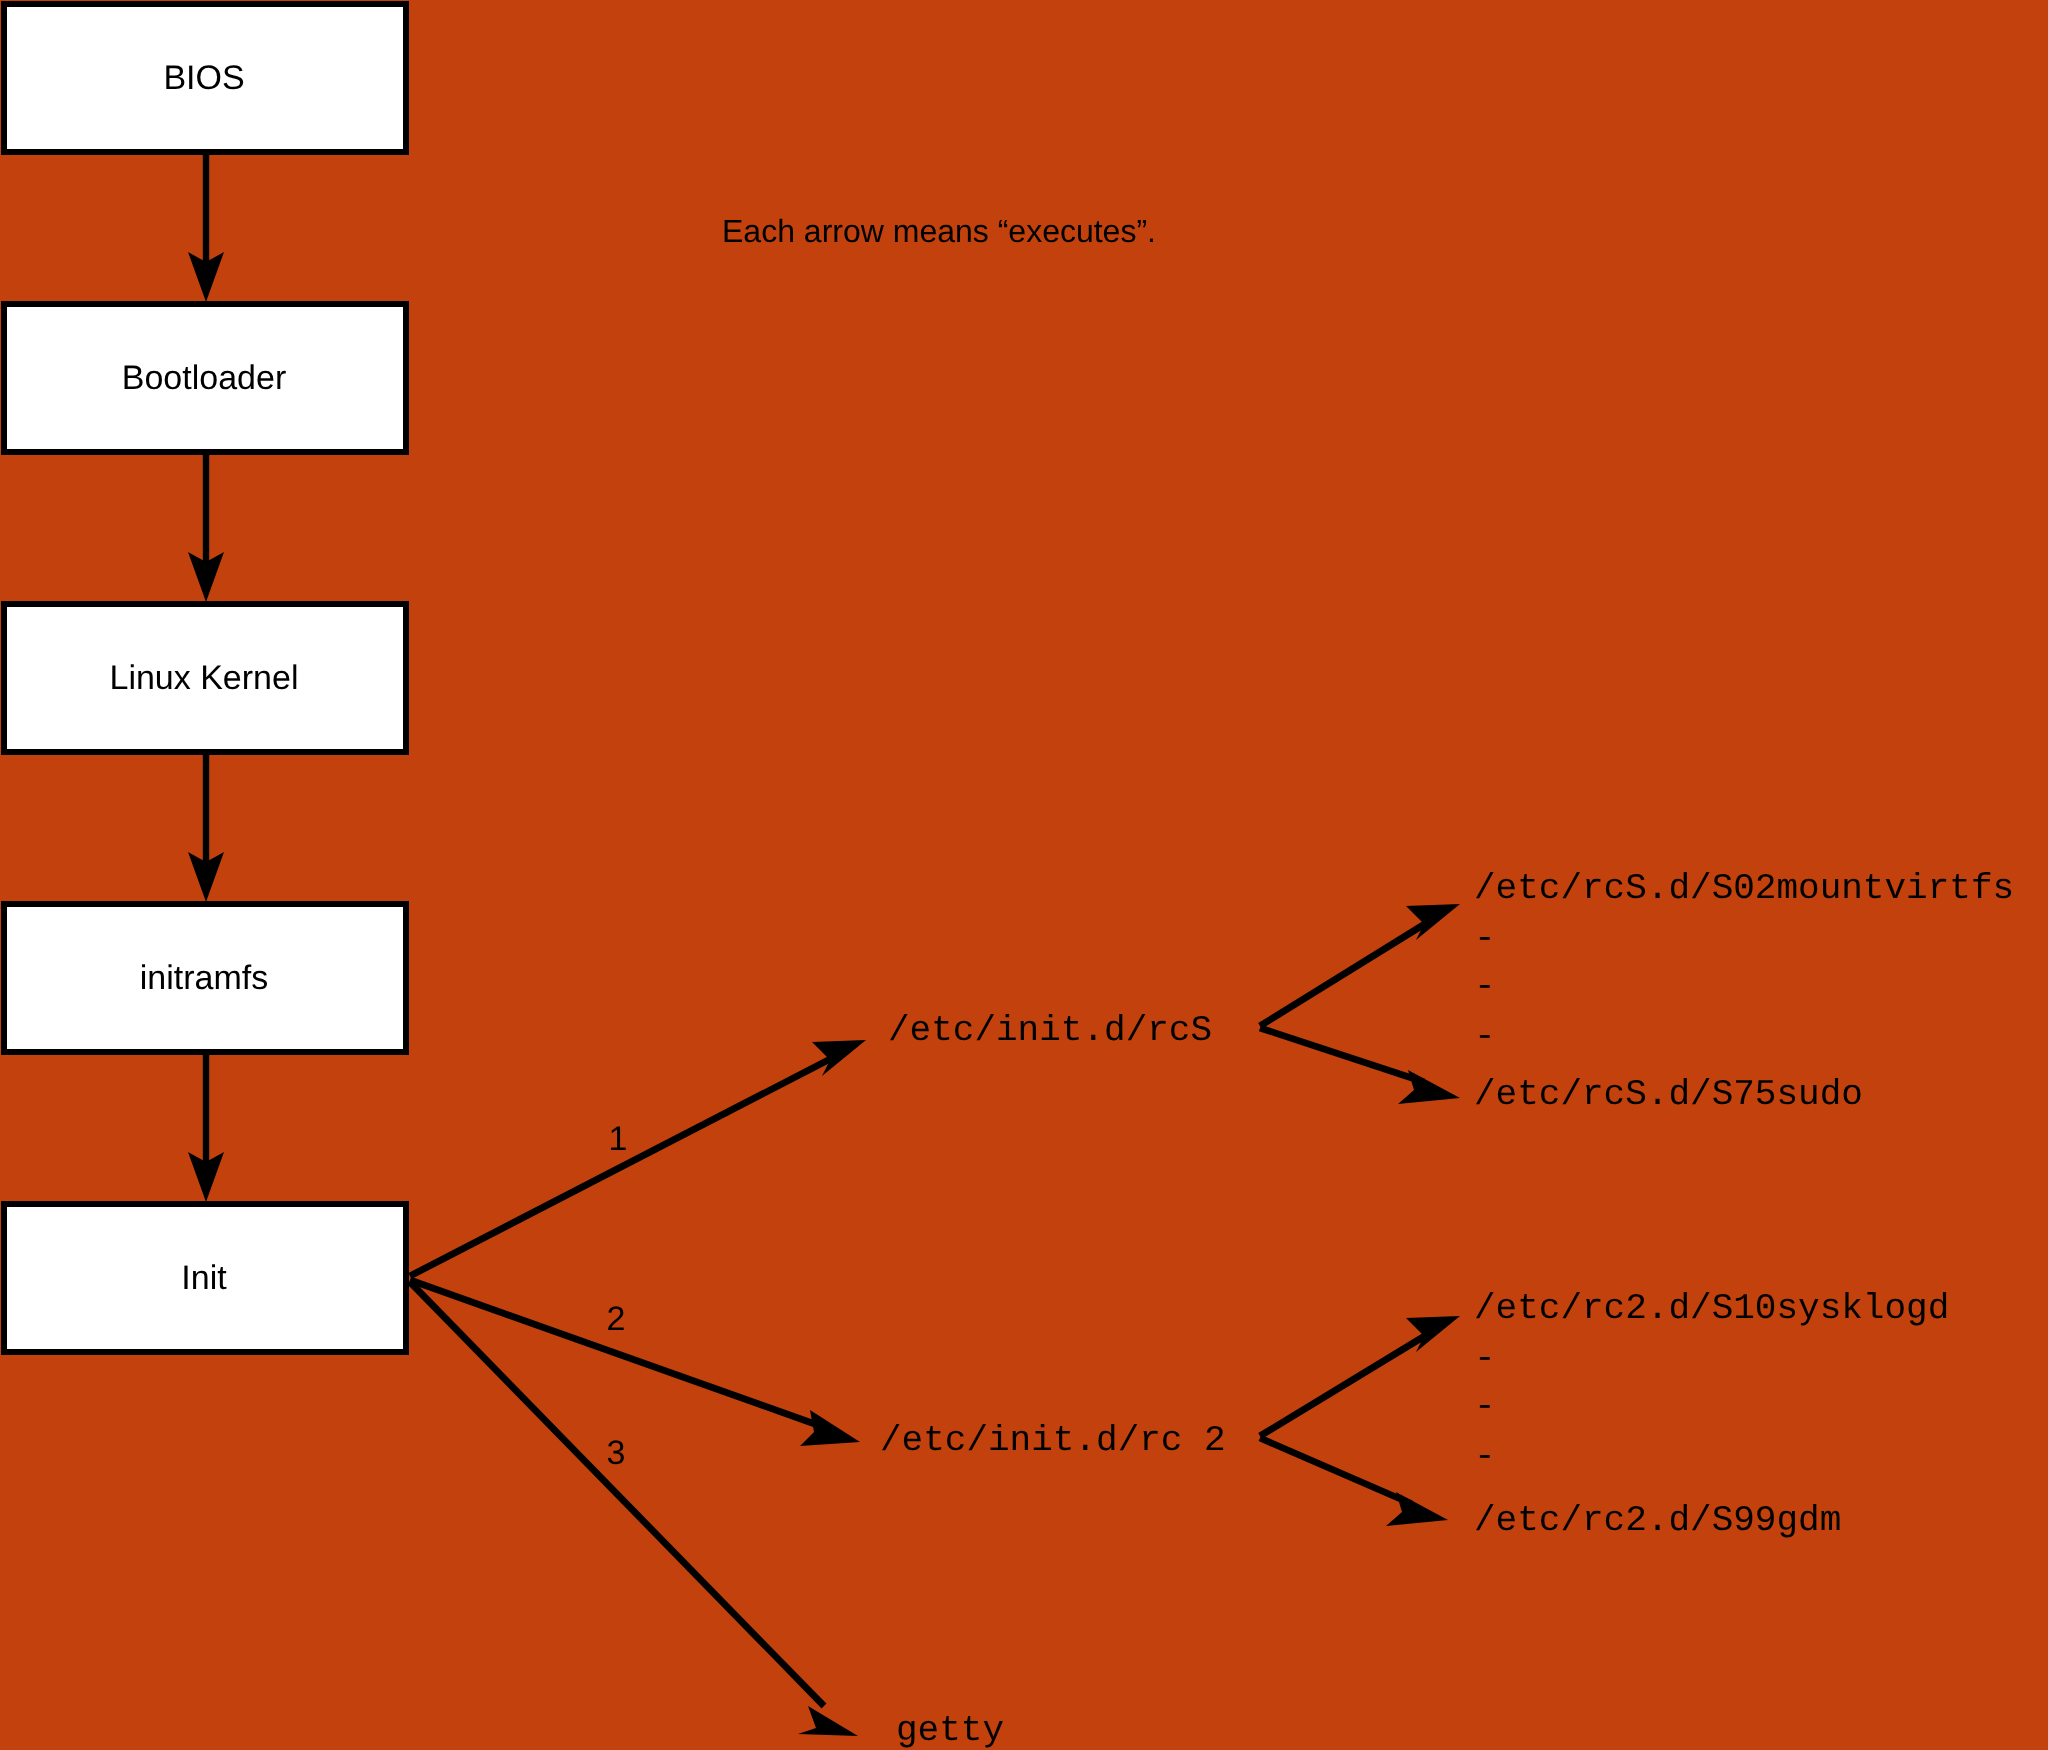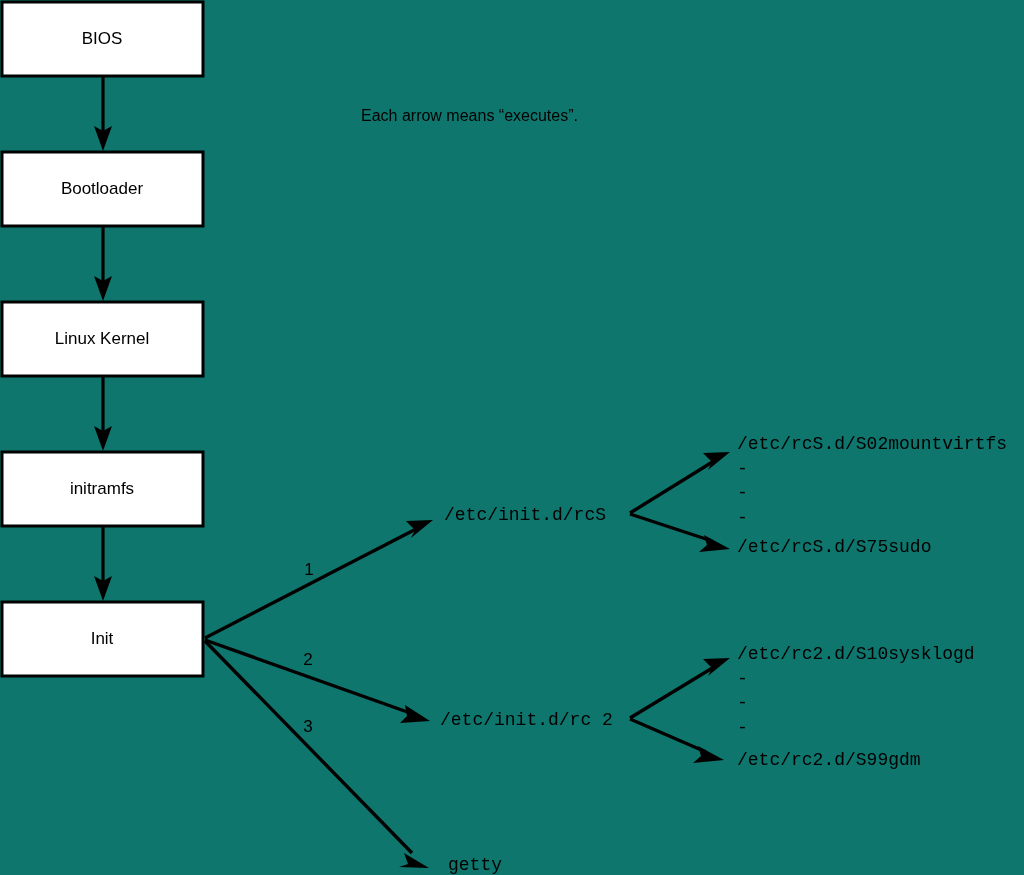--- a/index.html
+++ b/index.html
@@ -10,21 +10,21 @@
   body {
     font-family: "Liberation Sans", sans-serif;
     width: 1024px;
     height: 875px;
     overflow: hidden;
   }
   #diagram-root {
     position: relative;
     width: 1024px;
     height: 875px;
-    background: #0f766e;
+    background: #c2410c;
   }
   svg#boot-diagram {
     display: block;
     width: 1024px;
     height: 875px;
   }
   .box-rect {
     fill: #ffffff;
     stroke: #000000;
     stroke-width: 3;

